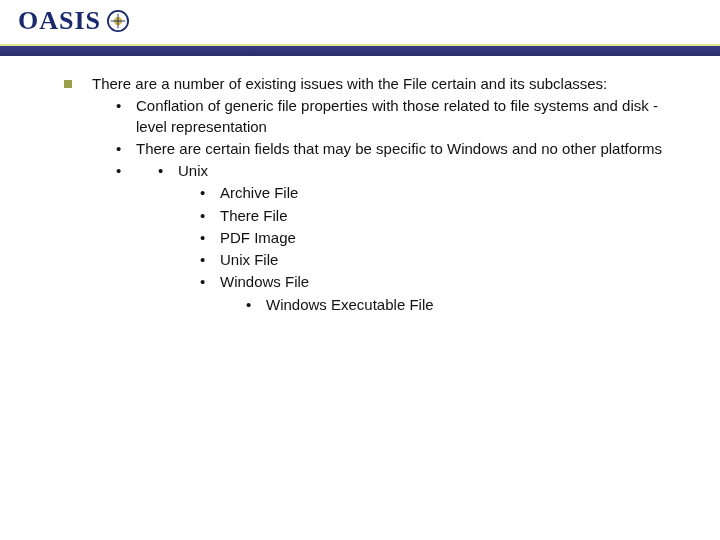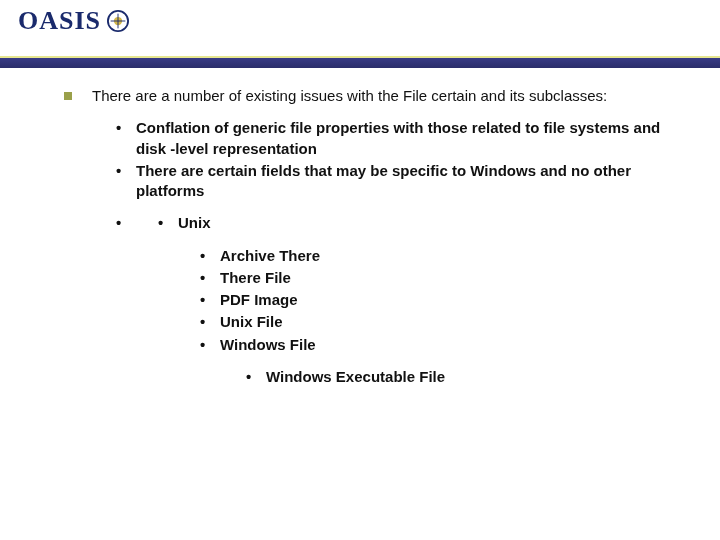--- a/index.html
+++ b/index.html
@@ -5,21 +5,21 @@
   * { margin: 0; padding: 0; box-sizing: border-box; }
   body {
     width: 720px;
     height: 540px;
     background: #fff;
     font-family: Arial, Helvetica, sans-serif;
     position: relative;
     overflow: hidden;
   }
   .header {
-    height: 68px;
+    height: 56px;
     position: relative;
   }
   .logo {
     position: absolute;
     top: 6px;
     left: 18px;
     display: flex;
     align-items: center;
     gap: 6px;
   }
@@ -84,22 +84,21 @@
   }
   .link {
     color: #111;
     text-decoration: underline;
     text-decoration-style: dotted;
     text-underline-offset: 3px;
   }
   ul.sub {
     list-style: none;
     padding-left: 24px;
-    margin-top: 12px;
-    font-weight: bold;
+    margin-top: 2px;
   }
   ul.sub > li {
     position: relative;
     padding-left: 20px;
     font-size: 15px;
     line-height: 1.35;
     margin-bottom: 2px;
   }
   ul.sub > li::before {
     content: "•";
@@ -134,21 +133,21 @@
     <li>
       <span>There are a number of existing issues with the File certain and its subclasses:</span>
       <ul class="sub">
         <li>Conflation of generic file properties with those related to file systems and disk -level representation</li>
         <li>There are certain fields that may be specific to Windows and no other platforms</li>
         <li>
           <ul class="sub sub2">
             <li>
               <span>Unix</span>
               <ul class="sub sub3">
-                <li>Archive There</li>
+                <li>Archive File</li>
                 <li>There File</li>
                 <li>PDF Image</li>
                 <li>Unix File</li>
                 <li>
                   <span>Windows File</span>
                   <ul class="sub sub4">
                     <li>Windows Executable File</li>
                   </ul>
                 </li>
               </ul>

